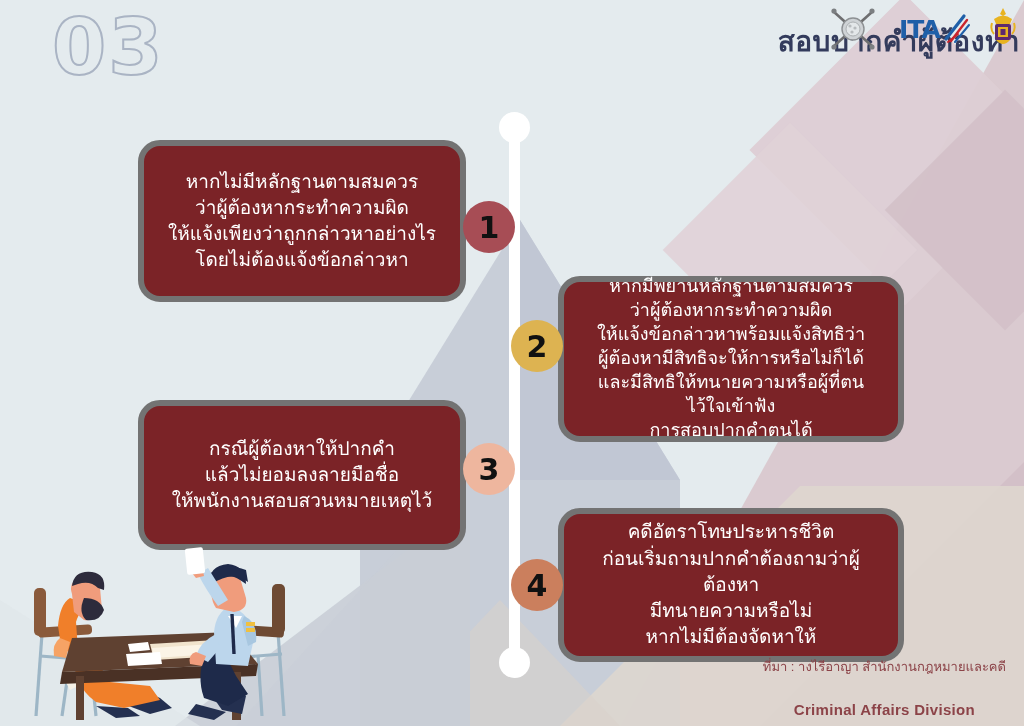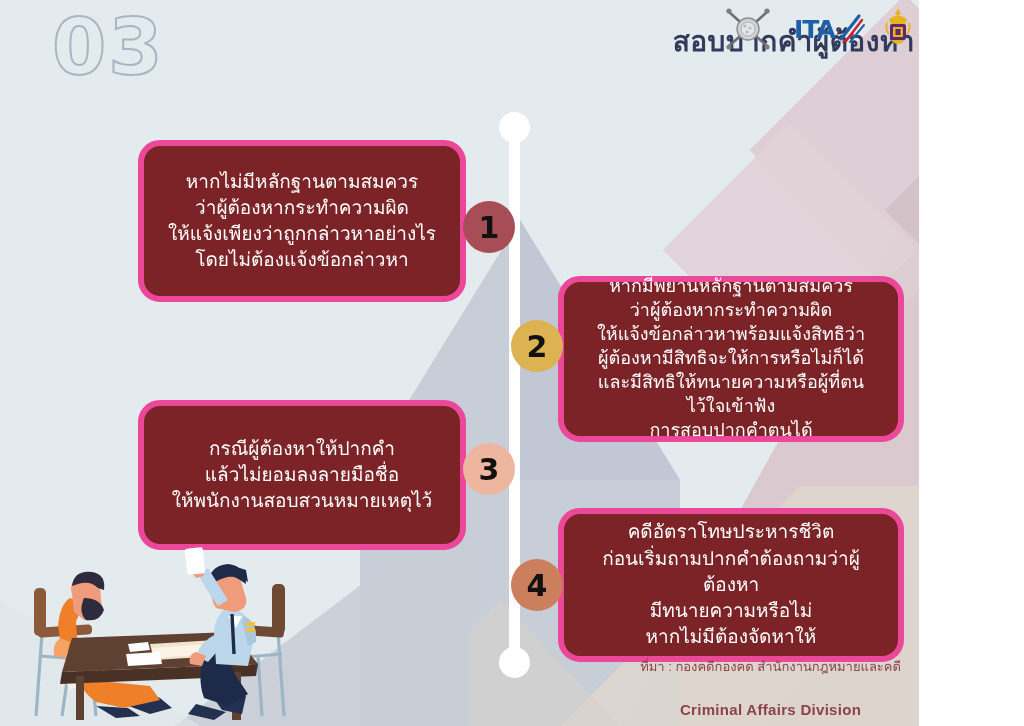--- a/index.html
+++ b/index.html
@@ -4,21 +4,21 @@
 <title>สอบปากคำผู้ต้องหา</title>
 <style>
   * { box-sizing: border-box; margin: 0; padding: 0; }
   html, body {
     width: 1024px; height: 726px;
     overflow: hidden;
     font-family: "Liberation Sans", "DejaVu Sans", sans-serif;
   }
   #slide {
     position: relative;
-    width: 919px; height: 726px;
+    width: 1024px; height: 726px;
     background: #fca5a5;
     overflow: hidden;
   }
 
   
   .bg-layer { position: absolute; inset: 0; overflow: hidden; pointer-events: none; }
   .bg-svg { position: absolute; left: 0; top: 0; width: 1024px; height: 726px; display: block; }
 
   
   .outline-num {
@@ -72,21 +72,21 @@
     background: #ffffff;
     left: 499px;
   }
   .tl-dot.top    { top: 112px; }
   .tl-dot.bottom { top: 647px; }
 
   
   .card {
     position: absolute;
     background: #7b2327;
-    border: 6px solid #ec4899;
+    border: 6px solid #737373;
     border-radius: 22px;
     color: #ffffff;
     display: flex;
     align-items: center;
     justify-content: center;
     text-align: center;
     padding: 10px 16px;
   }
   .card p {
     font-size: 19px;
@@ -310,17 +310,17 @@
       <rect x="246" y="96" width="9" height="4" fill="#f0c040"></rect>
       <rect x="246" y="102" width="9" height="4" fill="#f0c040"></rect>
 
       <path d="M218 80 Q206 64 198 48 L208 42 Q218 58 228 74 Z" fill="#bcd6ec"></path>
       <path d="M196 52 Q188 44 192 36 L202 40 L204 50 Z" fill="#f09c7c"></path>
       <rect x="186" y="22" width="18" height="26" rx="2" fill="#ffffff" transform="rotate(-6 195 35)"></rect>
     </g>
   </svg>
 
   <div class="footer">
-    <div class="src">ที่มา : กองคดีกองคด สำนักงานกฎหมายและคดี</div>
+    <div class="src">ที่มา : างไรีอาญา สำนักงานกฎหมายและคดี</div>
     <div class="dept">Criminal Affairs Division</div>
   </div>
 
 </div>
 
 </body></html>

